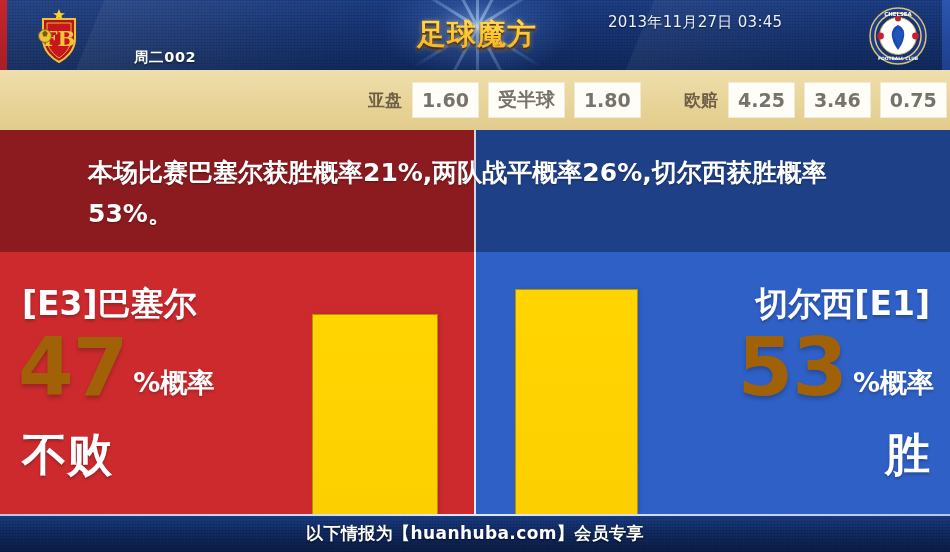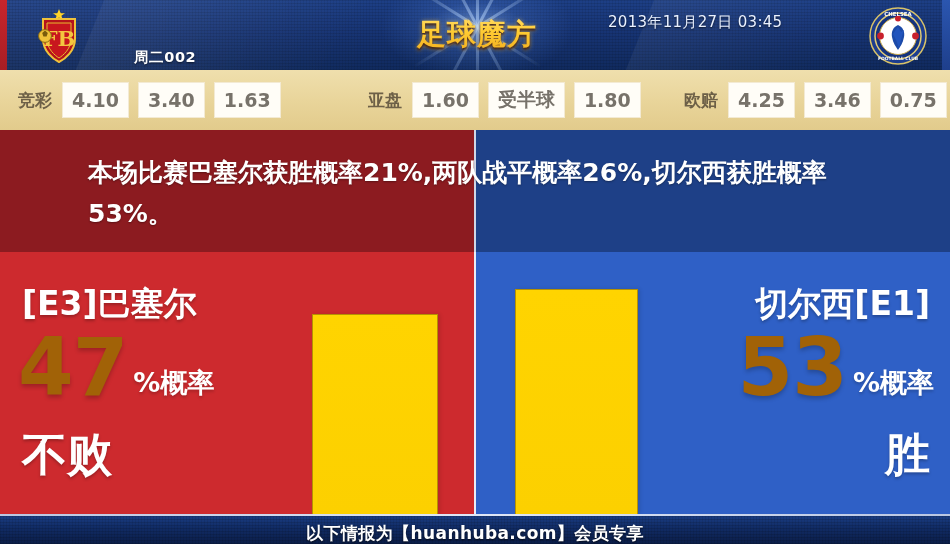--- a/index.html
+++ b/index.html
@@ -174,21 +174,21 @@
     background:linear-gradient(180deg,#ffd400 0%,#fcd000 100%);
     border:1px solid #b59100;
     border-bottom:none;
     box-shadow:2px 0 4px rgba(0,0,0,.12);
   }
   .bar-l{ left:312px; width:126px; }
   .bar-r{ left:515px; width:123px; }
 
   
   .footer{
-    position:absolute; left:0; top:514px; width:950px; height:30px;
+    position:absolute; left:0; top:514px; width:950px; height:38px;
     background:
       linear-gradient(180deg,#1b3f86 0%,#112c66 45%,#0b1d47 100%);
     overflow:hidden;
   }
   .footer::before{
     content:""; position:absolute; inset:0;
     background-image:
       repeating-linear-gradient(0deg, rgba(0,0,0,0.12) 0 1px, rgba(0,0,0,0) 1px 3px),
       repeating-linear-gradient(90deg, rgba(0,0,0,0.08) 0 1px, rgba(0,0,0,0) 1px 3px);
   }
@@ -251,26 +251,20 @@
       <text x="30" y="10" font-size="5.4" font-weight="bold" fill="#ffffff" text-anchor="middle" font-family="DejaVu Sans, sans-serif">CHELSEA</text>
       <text x="30" y="54" font-size="4.4" font-weight="bold" fill="#ffffff" text-anchor="middle" font-family="DejaVu Sans, sans-serif">FOOTBALL CLUB</text>
     </svg>
 
     <div class="left-red-edge"></div>
     <div class="right-blue-edge"></div>
   </div>
 
   <div class="odds">
 
-    <div class="odds-grp g1">
-      <span class="odds-label">竞彩</span>
-      <span class="odds-cell">4.10</span>
-      <span class="odds-cell">3.40</span>
-      <span class="odds-cell">1.63</span>
-    </div>
 
     <div class="odds-grp g2">
       <span class="odds-label">亚盘</span>
       <span class="odds-cell">1.60</span>
       <span class="odds-cell wide">受半球</span>
       <span class="odds-cell">1.80</span>
     </div>
 
     <div class="odds-grp g3">
       <span class="odds-label">欧赔</span>

